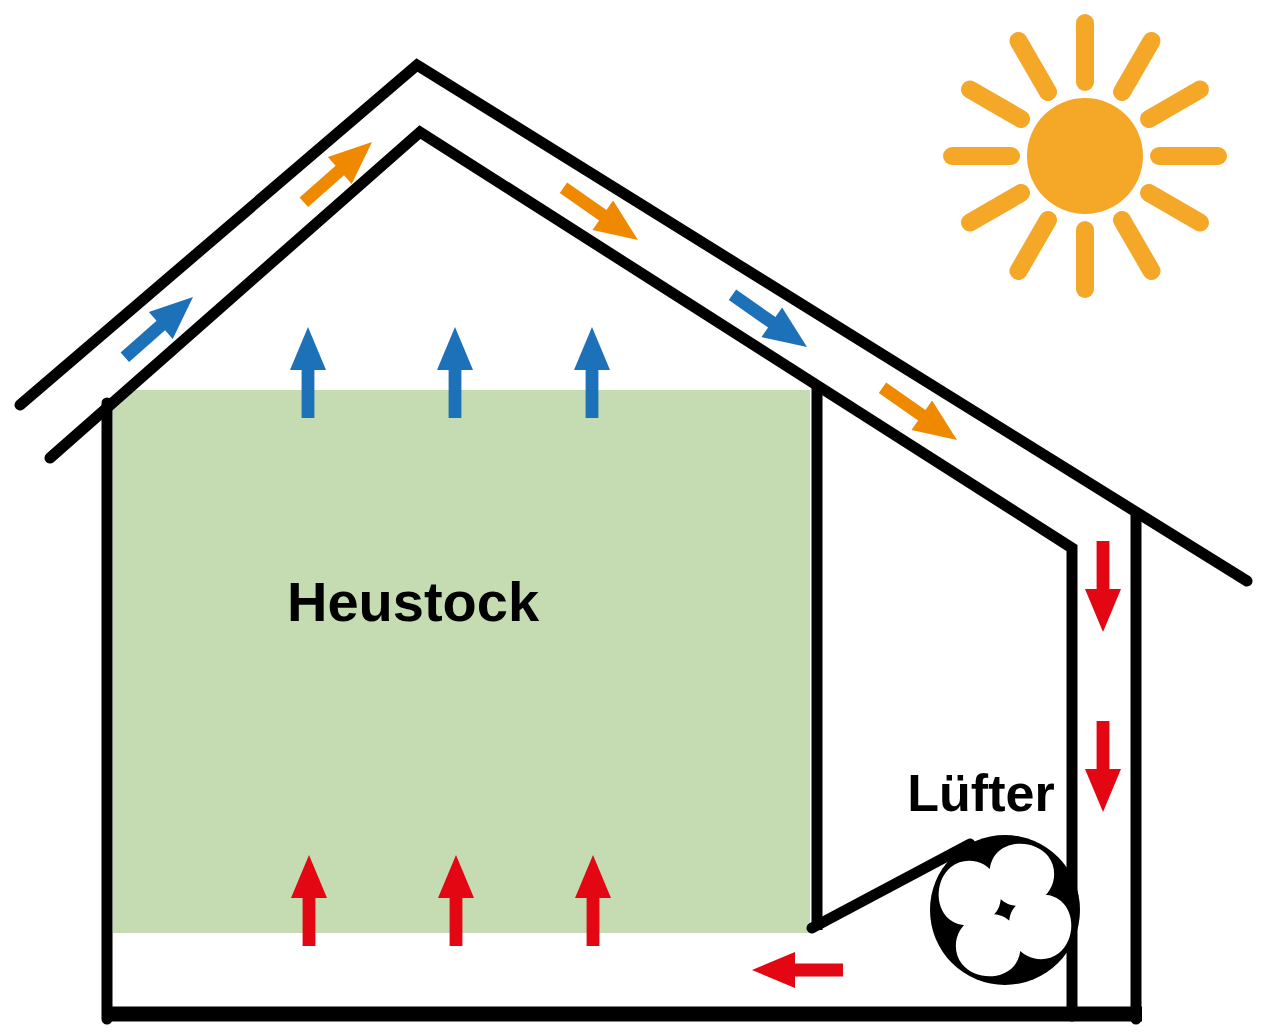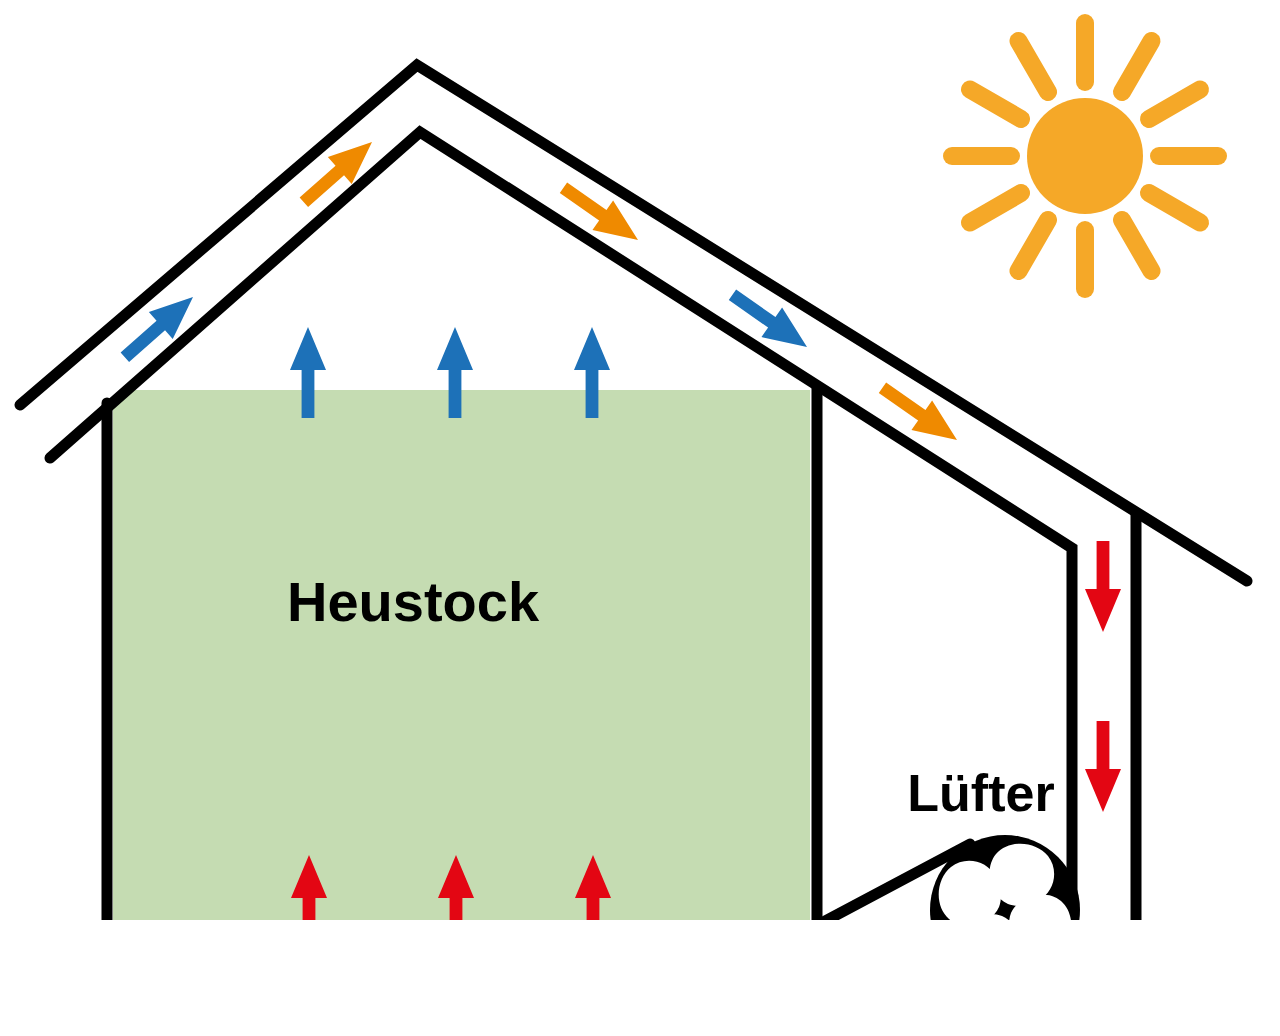--- a/index.html
+++ b/index.html
@@ -1,18 +1,18 @@
 <!DOCTYPE html>
 <html><head>
 <meta charset="utf-8">
 <style>
   html,body { margin:0; padding:0; background:#ffffff; }
   .canvas {
     position:relative;
-    width:1280px; height:920px;
+    width:1280px; height:1036px;
     background:#ffffff;
     overflow:hidden;
   }
   svg { display:block; }
   .diagram-label {
     font-family:"Liberation Sans","DejaVu Sans",sans-serif;
     font-weight:bold;
   }
 </style>
 </head>

